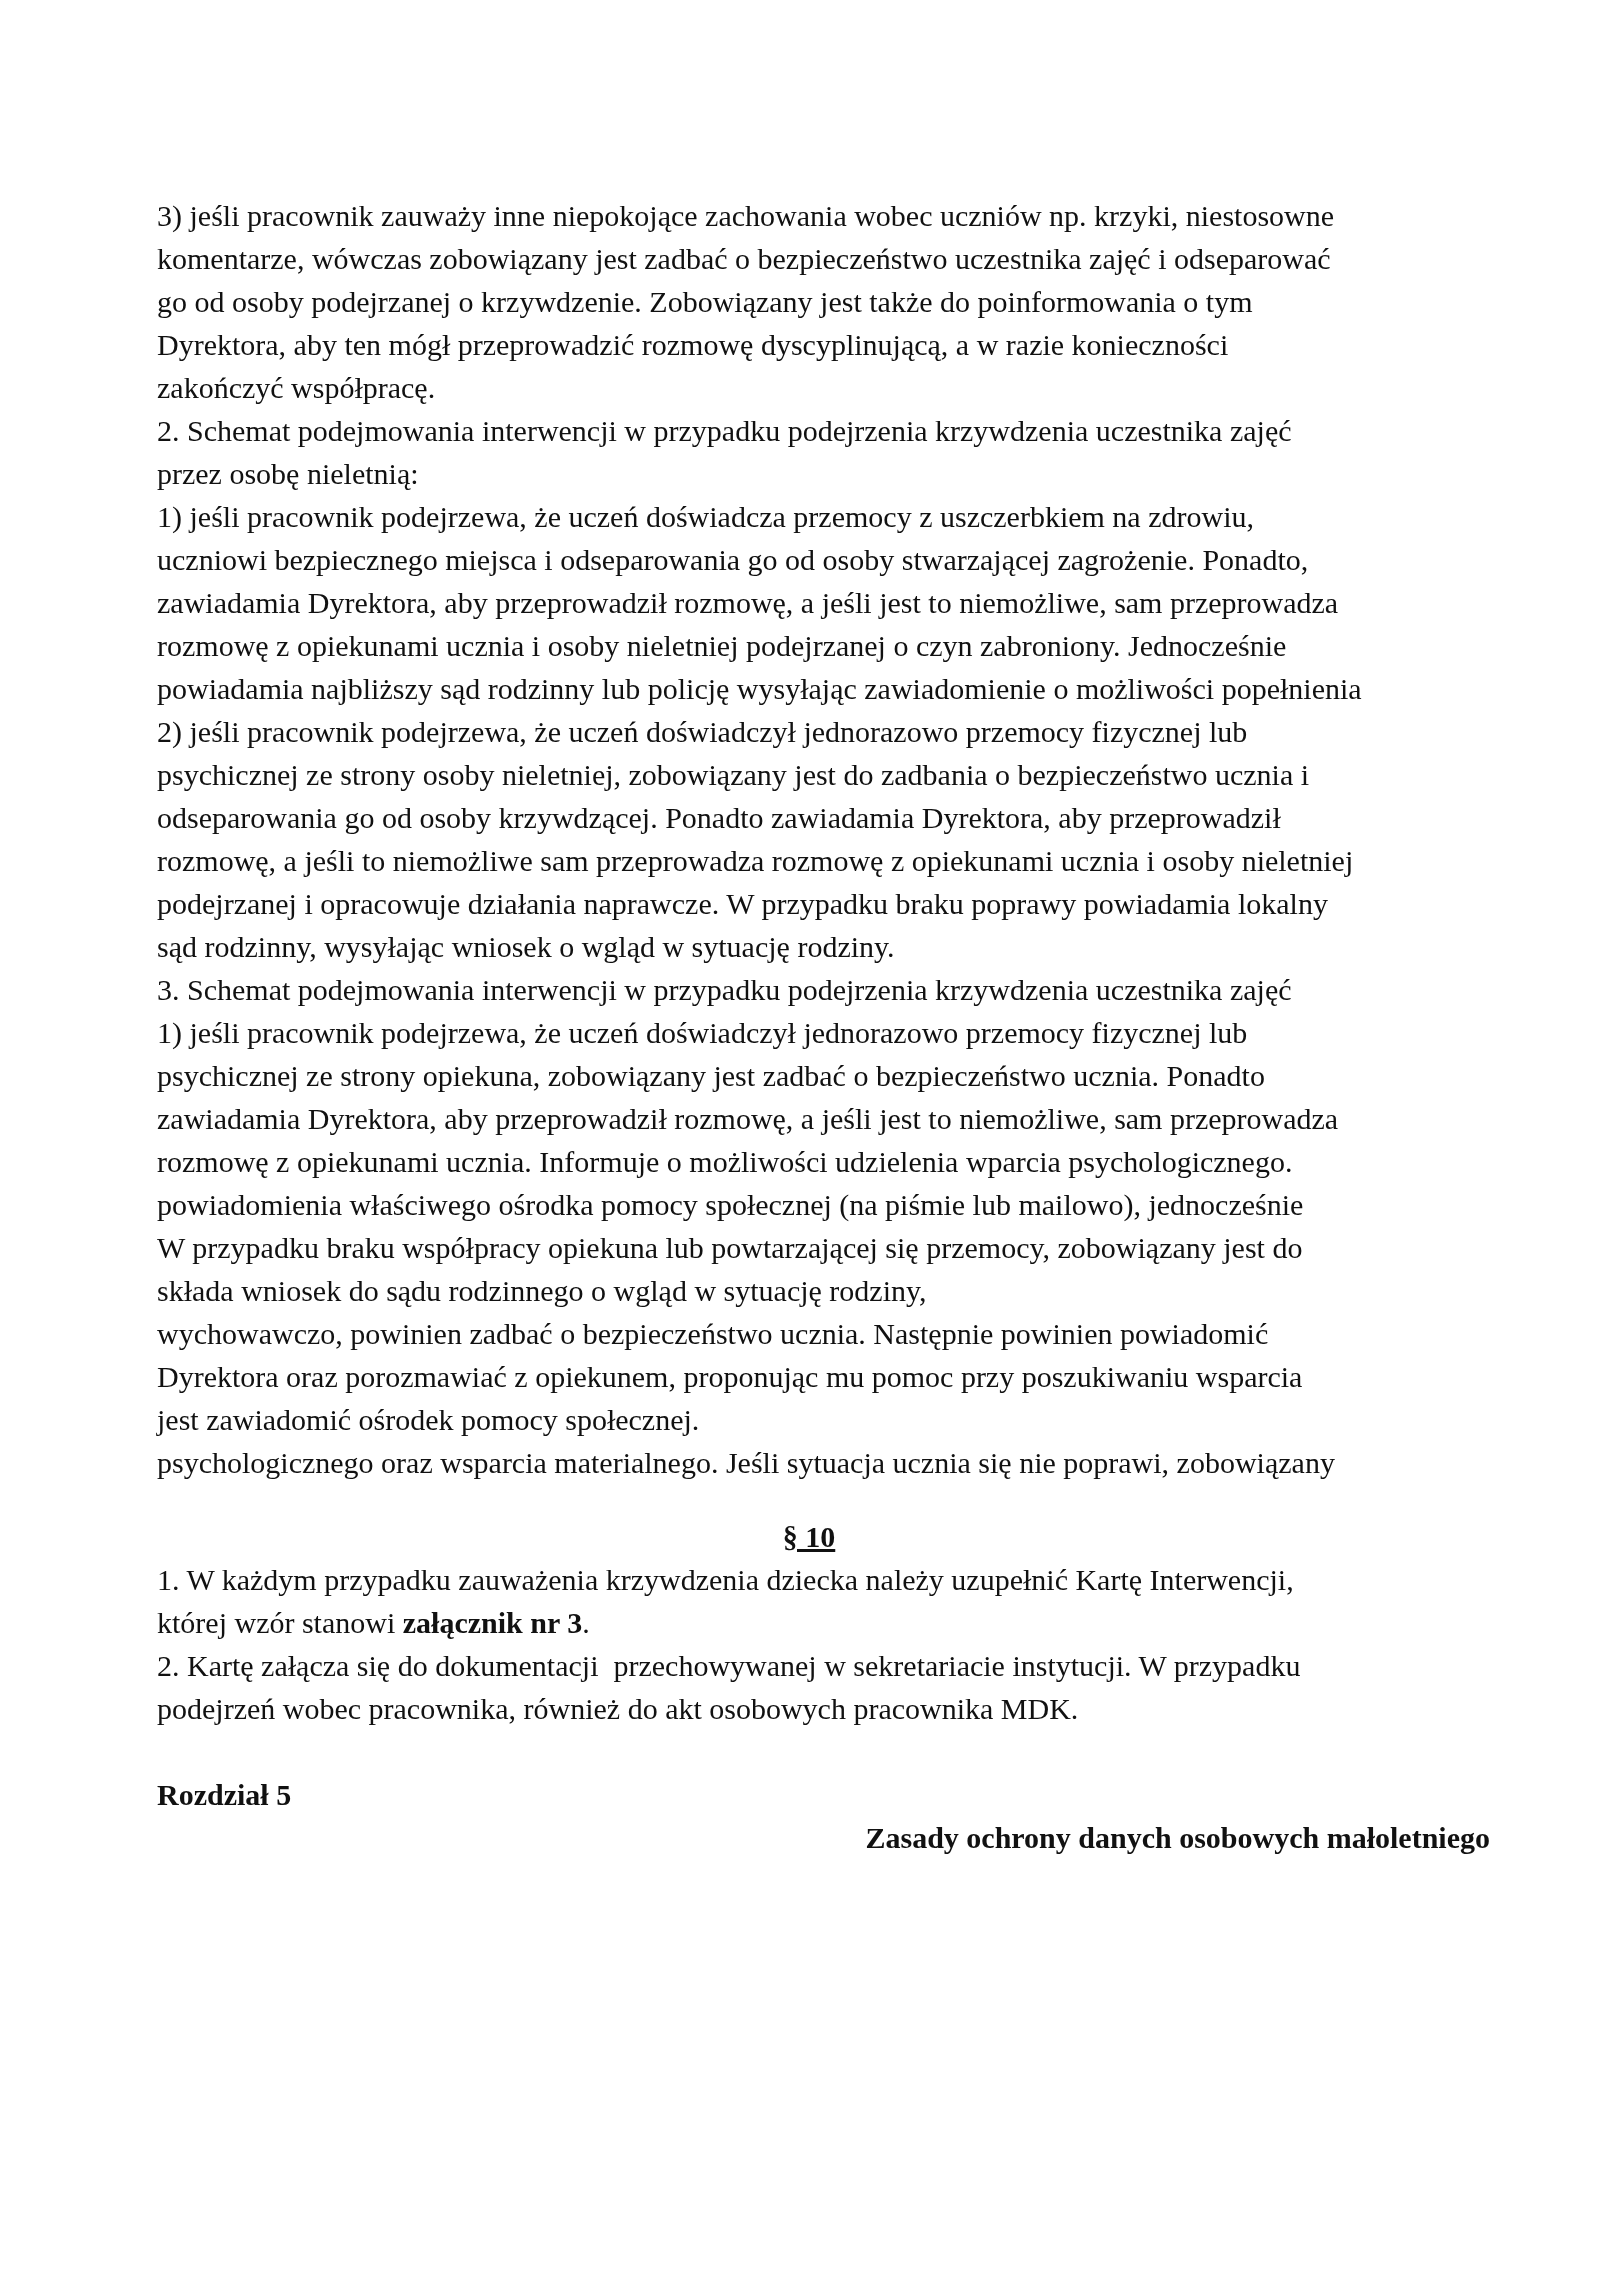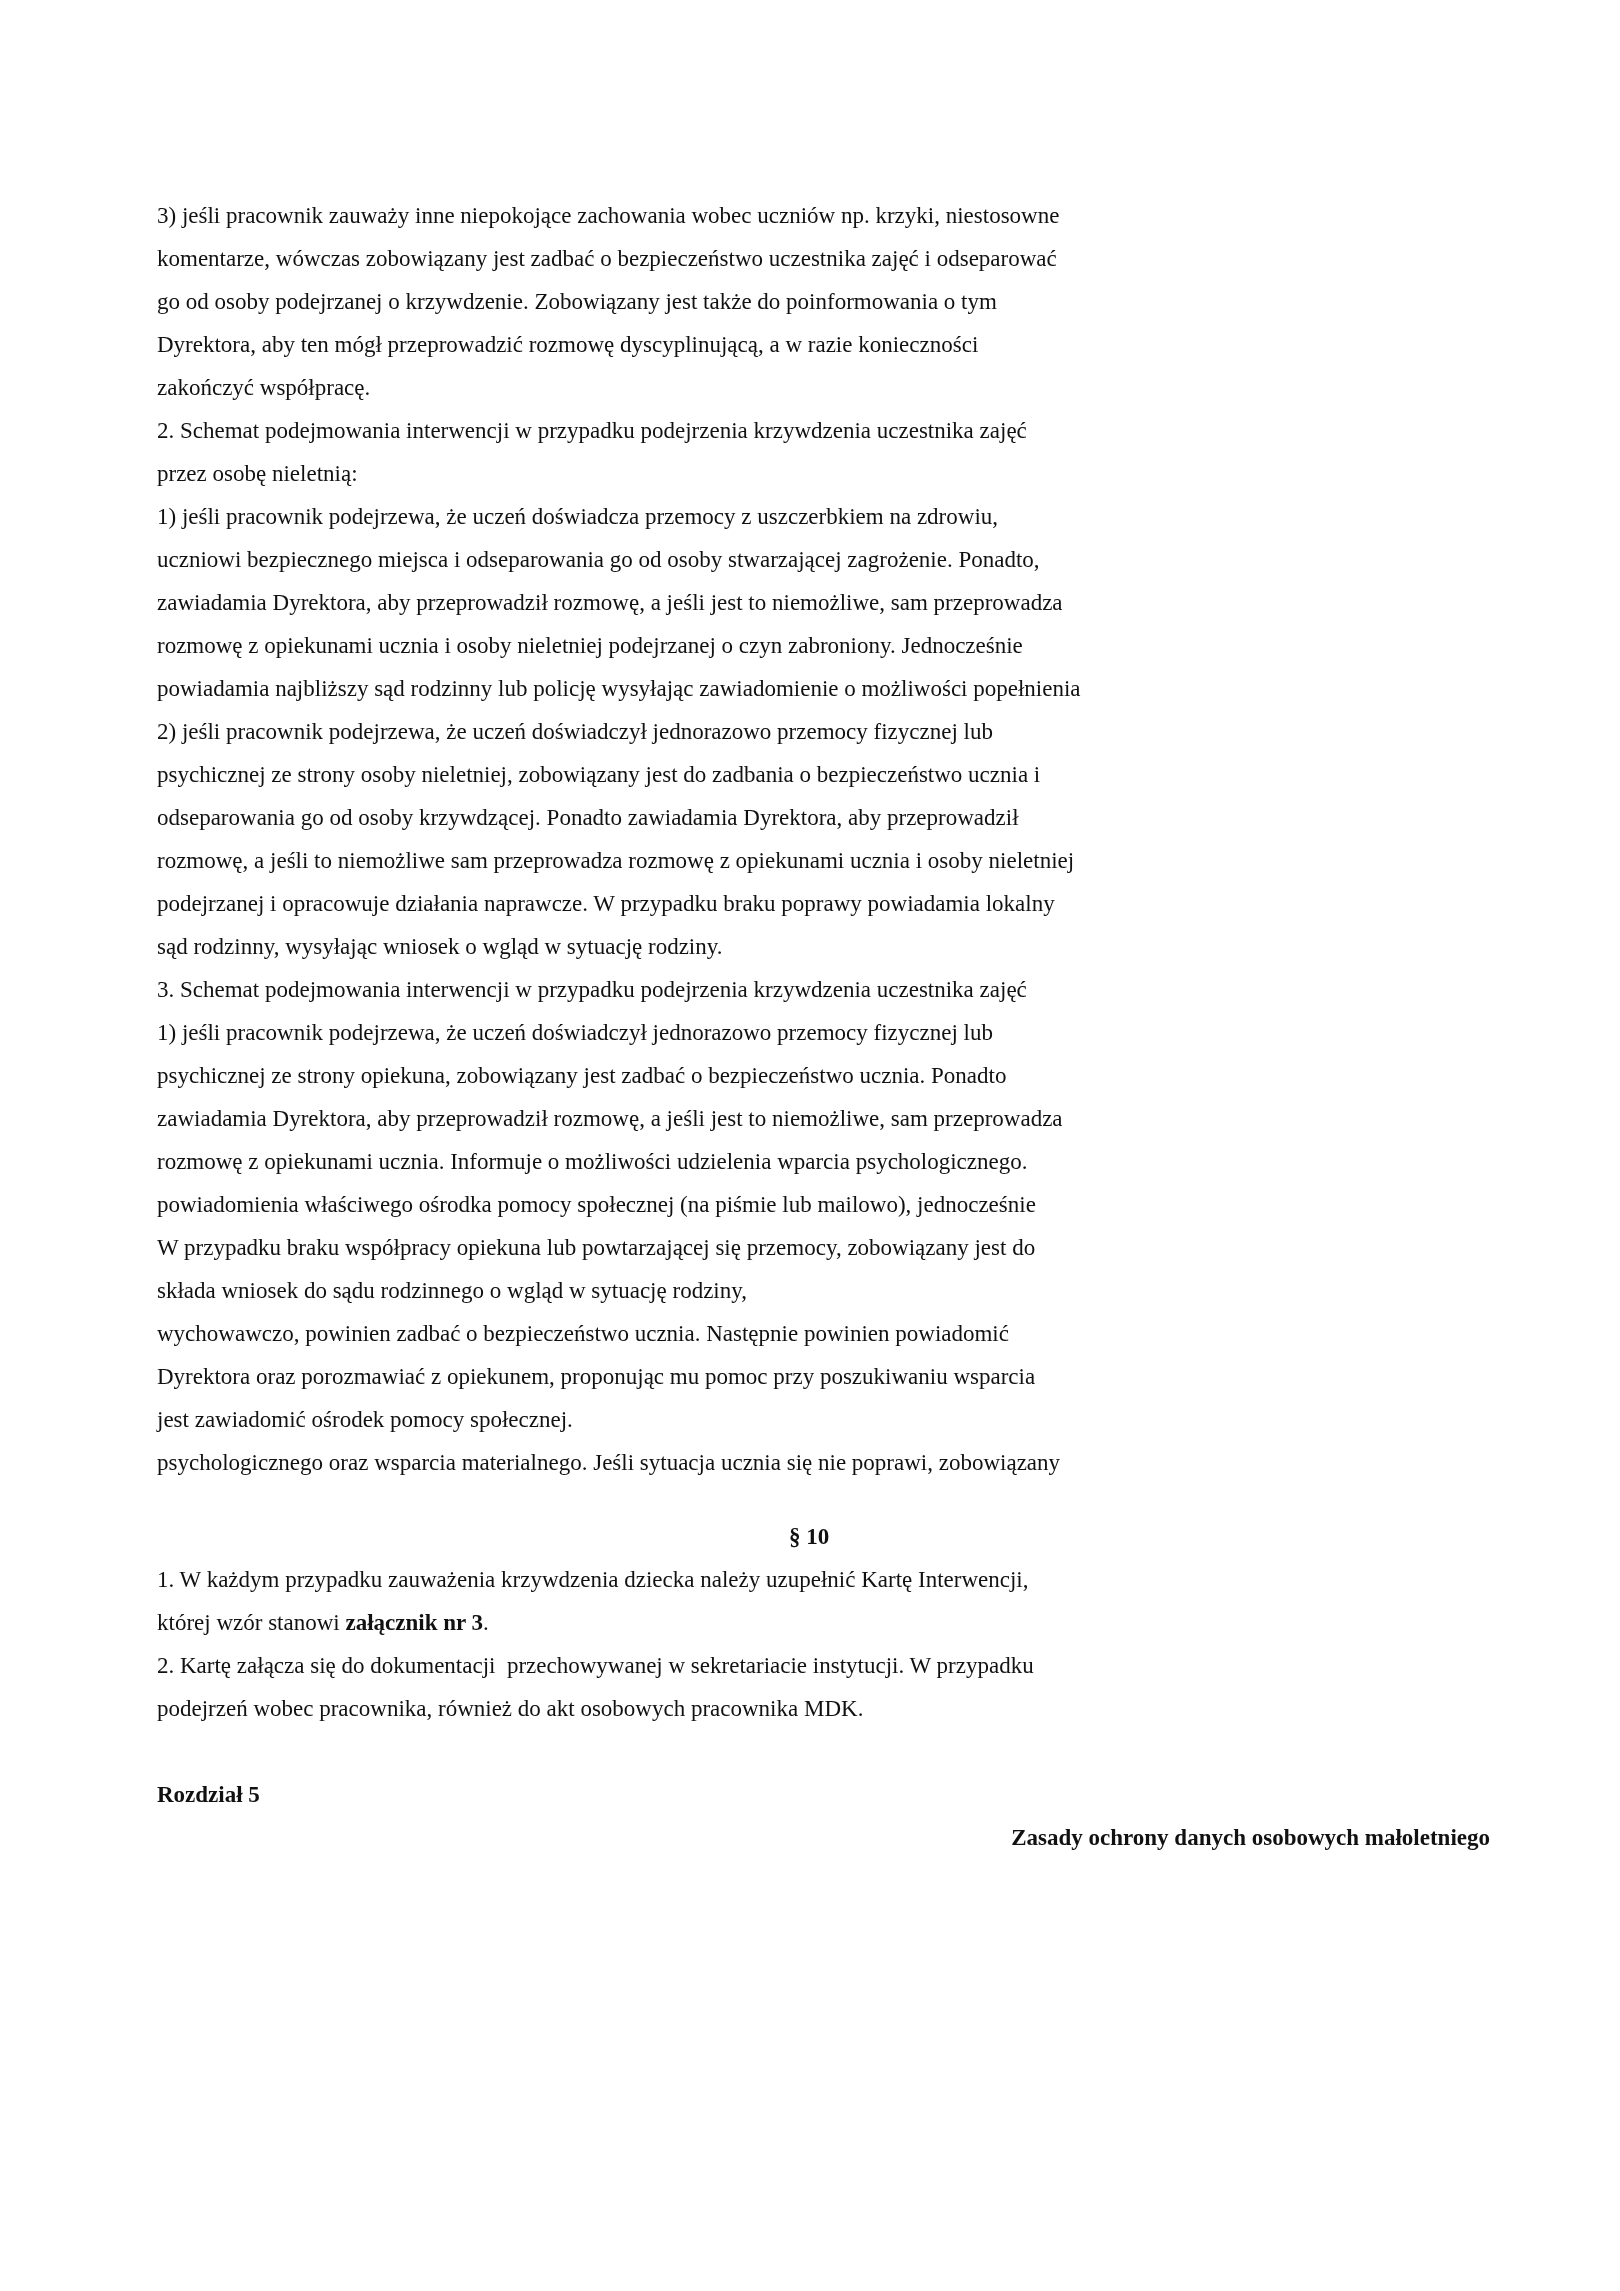--- a/index.html
+++ b/index.html
@@ -1,24 +1,24 @@
 <!DOCTYPE html>
 <html><head>
 <meta charset="utf-8">
 <style>
   html, body { margin: 0; padding: 0; background: #ffffff; }
   body { width: 1620px; height: 2292px; position: relative; overflow: hidden; }
   .page {
     position: absolute; left: 157px; top: 194px; width: 1333px;
-    font-family: "Liberation Serif", serif; font-size: 23px; line-height: 43px;
+    font-family: "Liberation Serif", serif; font-size: 30px; line-height: 43px;
     color: #111111;
   }
   .line { white-space: nowrap; display: block; }
   .section-sign { text-align: center; font-weight: bold; margin-top: 31px; padding-left: 0; }
-  .section-sign span { display: inline-block; margin-left: -29px; }
+  .section-sign span { display: inline-block; margin-left: -29px; text-decoration: underline; }
   b { font-weight: bold; }
   .chapter { margin-top: 43px; font-weight: bold; }
 </style>
 </head>
 <body>
 
 <div class="page">
   <div id="s9">
       <div class="line">3) jeśli pracownik zauważy inne niepokojące zachowania wobec uczniów np. krzyki, niestosowne</div>
       <div class="line">komentarze, wówczas zobowiązany jest zadbać o bezpieczeństwo uczestnika zajęć i odseparować</div>

